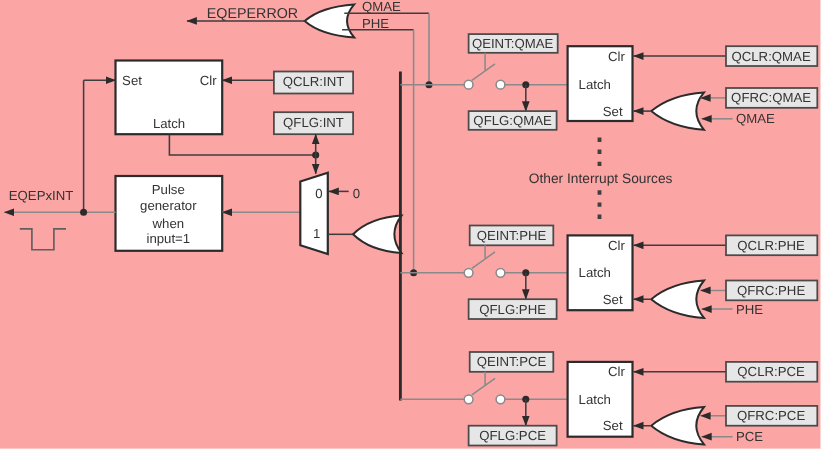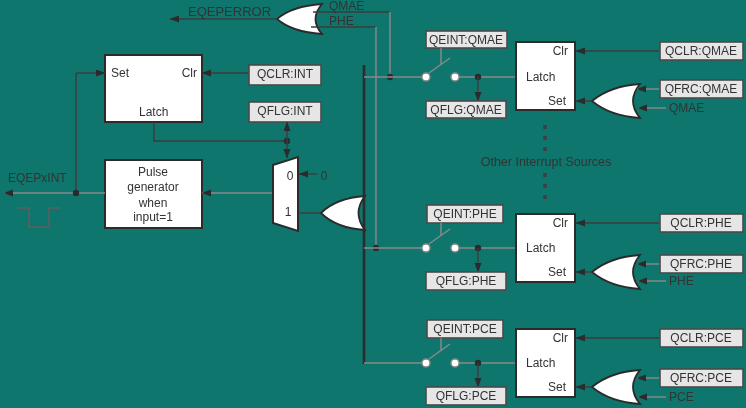--- a/index.html
+++ b/index.html
@@ -1,16 +1,16 @@
 <!DOCTYPE html>
 <html><head>
 <meta charset="utf-8">
 <style>
   html,body{margin:0;padding:0;background:#ffffff;}
-  .canvas{width:746px;height:408px;background:#0f766e;position:relative;overflow:hidden;}
+  .canvas{width:746px;height:408px;background:#fca5a5;position:relative;overflow:hidden;}
   svg{display:block;}
   svg text{font-family:"Liberation Sans",sans-serif;font-size:12px;fill:#333333;}
   .t13{font-size:13px;}
   .t125{font-size:12.5px;}
   .tm{text-anchor:middle;}
   .te{text-anchor:end;}
   .wd{stroke:#3d3d3d;stroke-width:1.4;fill:none;}
   .wg{stroke:#8a8a8a;stroke-width:1.4;fill:none;}
   .wave{stroke:#5f5f5f;stroke-width:1.5;fill:none;}
   .bus{stroke:#2b2b2b;stroke-width:2.6;fill:none;}

